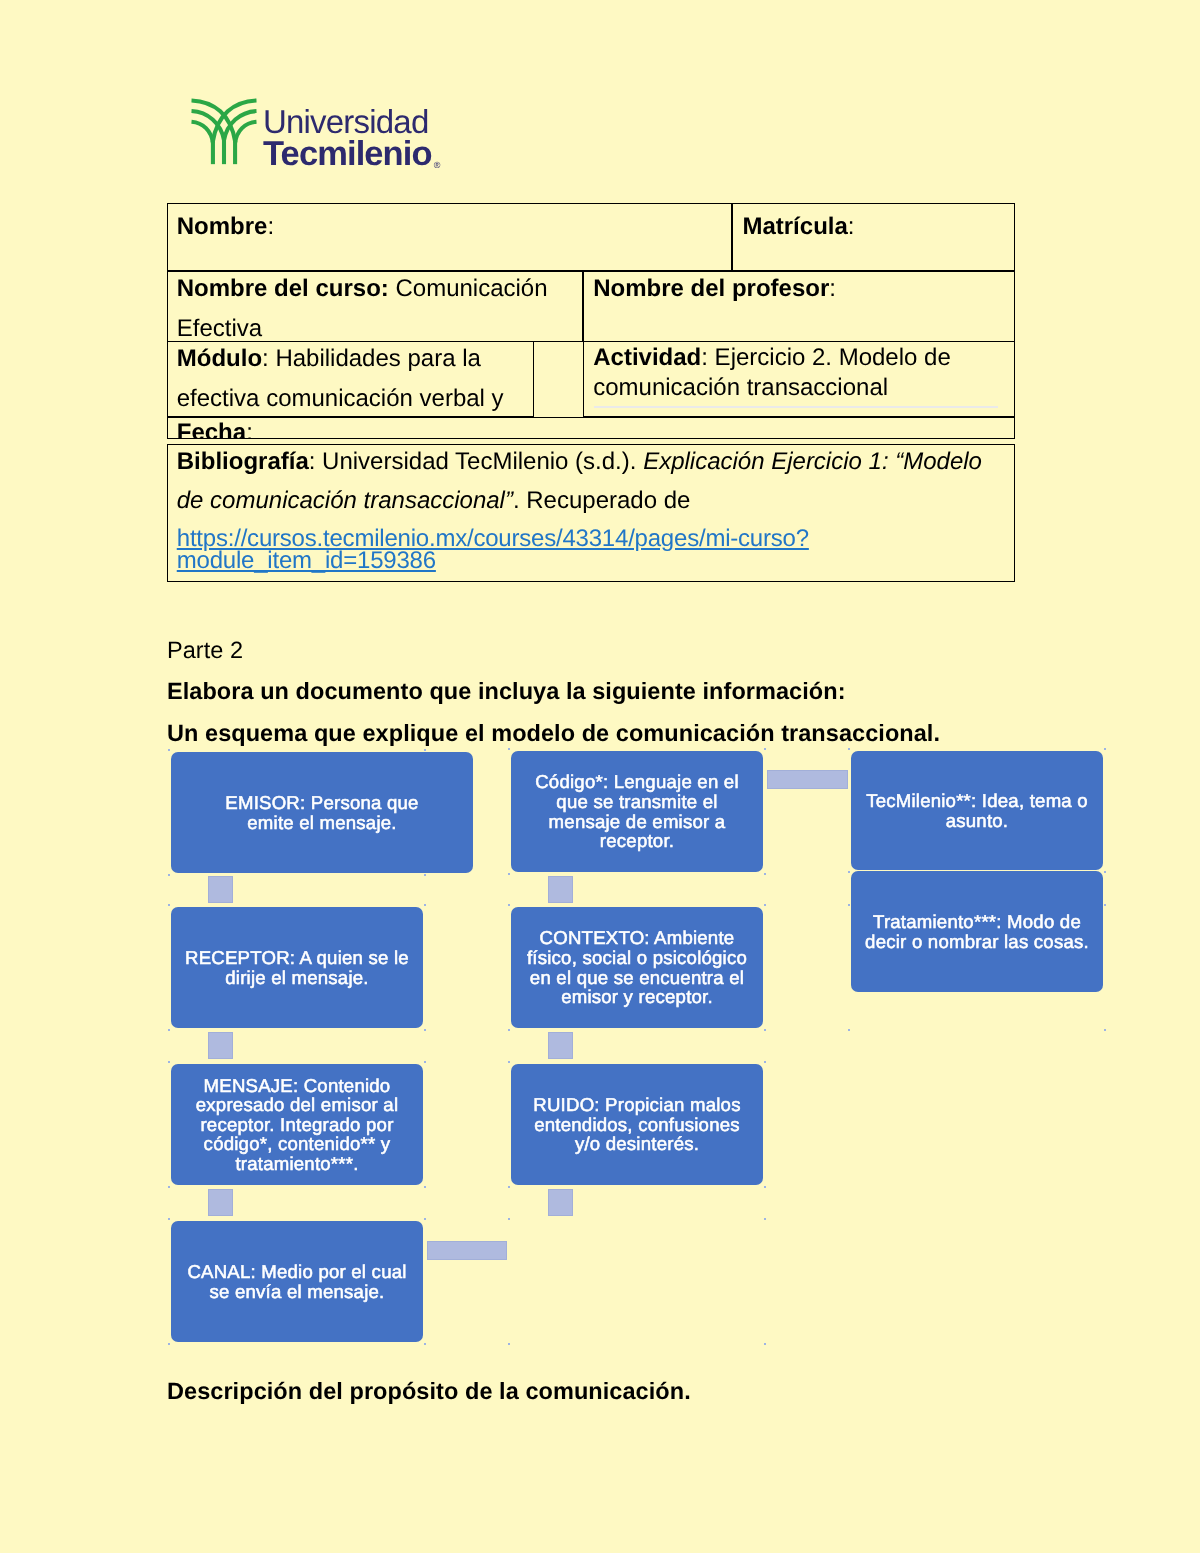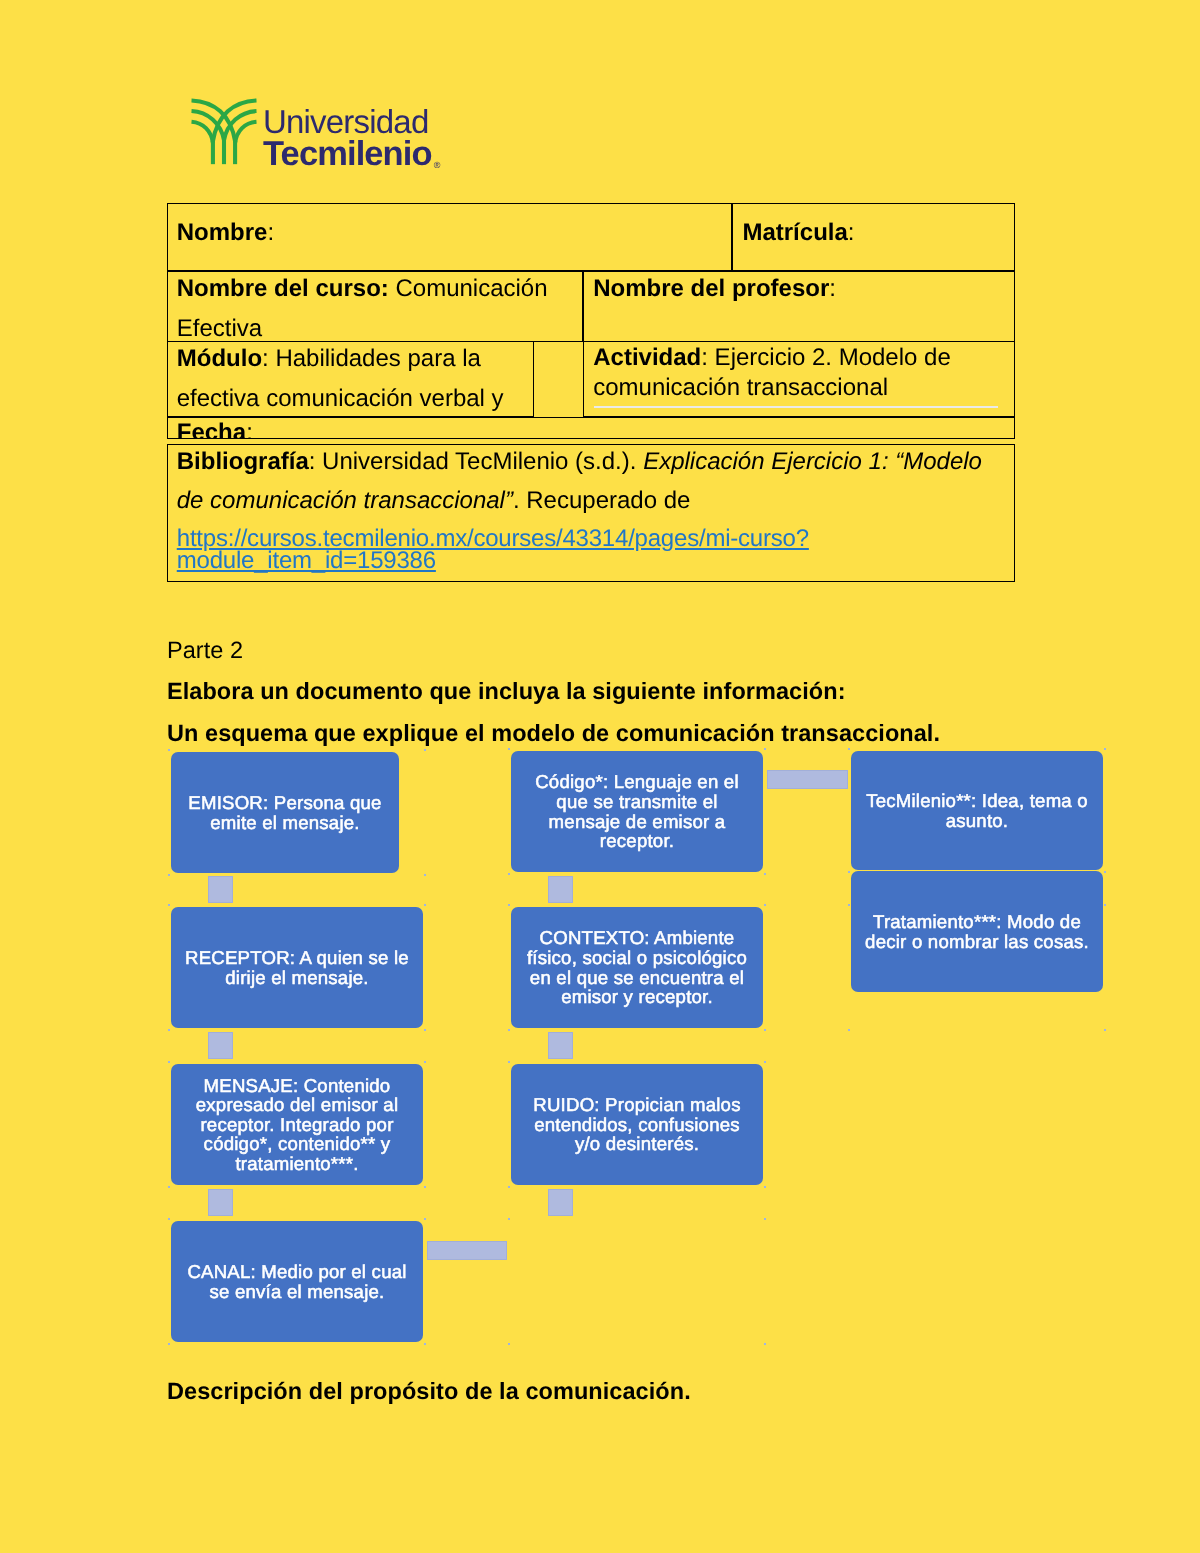--- a/index.html
+++ b/index.html
@@ -1,41 +1,41 @@
 <!DOCTYPE html>
 <html><head>
 <meta charset="utf-8">
 <title>Ejercicio 1 Modelo de comunicacion transaccional</title>
 <style>
 html,body{margin:0;padding:0;}
 body{width:1200px;height:1553px;background:#ffffff;font-family:"Liberation Sans",sans-serif;
      overflow:hidden;position:relative;-webkit-font-smoothing:antialiased;
      text-rendering:geometricPrecision;}
-.page{position:absolute;left:0;top:0;width:1200px;height:1553px;background:#fde047;}
+.page{position:absolute;left:0;top:0;width:1200px;height:1553px;background:#fef9c3;}
 
 
 .logo{position:absolute;left:188px;top:94px;width:280px;height:75px;}
 .logo-mark{position:absolute;left:0;top:0;}
 .logo-words{position:absolute;left:75px;top:0;}
 .logo-l1{font-size:33px;line-height:33px;color:#2D2A6E;letter-spacing:-0.8px;font-weight:400;
          position:relative;top:10.5px;}
 .logo-l2{font-size:34.5px;line-height:34px;color:#2D2A6E;letter-spacing:-0.9px;font-weight:700;
          position:relative;top:10.4px;white-space:nowrap;}
 .logo-reg{font-size:9px;font-weight:400;letter-spacing:0;position:relative;top:3px;left:2px;
           color:#2D2A6E;}
 
 
 .tblwrap{position:absolute;left:167.5px;top:203.5px;width:848px;height:378px;}
 .cell{position:absolute;box-sizing:border-box;border:1.5px solid #000;
       padding:0 2px 0 9px;font-size:24px;line-height:39.5px;color:#000;
       margin:-0.75px 0 0 -0.75px;overflow:hidden;padding-top:0;}
 .cell>.ln{position:relative;top:-3px;}
 .cell>.ln.lnt{line-height:29.8px;top:1px;}
 .grayline{position:absolute;background:#EAEAEA;height:2px;}
-.cell.tight{line-height:30px;padding-top:14px;}
+.cell.tight{line-height:30px;padding-top:8px;}
 .cell.tight2{line-height:30px;padding-top:0px;}
 .bibtext{line-height:39.3px;position:relative;top:-3px;}
 .biblink{color:#2176C7;text-decoration:underline;line-height:22.6px;
          width:650px;position:relative;top:4px;letter-spacing:-0.21px;}
 .cell b{font-weight:700;}
 .ital{font-style:italic;}
 
 
 .p{position:absolute;left:167px;font-size:23.5px;line-height:23.5px;color:#000;white-space:nowrap;letter-spacing:0.06px;}
 .pb{font-weight:700;}
@@ -106,21 +106,21 @@
         <div class="biblink">https://cursos.tecmilenio.mx/courses/43314/pages/mi-curso?module_item_id=159386</div>
       </div>
   </div>
 
   <div class="p" style="top:639px">Parte 2</div>
   <div class="p pb" style="top:680px">Elabora un documento que incluya la siguiente información:</div>
   <div class="p pb" style="top:722px">Un esquema que explique el modelo de comunicación transaccional.</div>
   <div class="p pb" style="top:1380px">Descripción del propósito de la comunicación.</div>
 
   <div class="diagram">
-    <div class="bx" style="left:171px;top:752px;width:228px;height:121px">
+    <div class="bx" style="left:171px;top:752px;width:302px;height:121px">
         <div>
           <span>EMISOR: Persona que</span>
           <span>emite el mensaje.</span>
         </div>
       </div>
     <div class="cn" style="left:208px;top:876px;width:25px;height:27px"></div>
     <div class="bx" style="left:171px;top:907px;width:252px;height:121px">
         <div>
           <span>RECEPTOR: A quien se le</span>
           <span>dirije el mensaje.</span>

